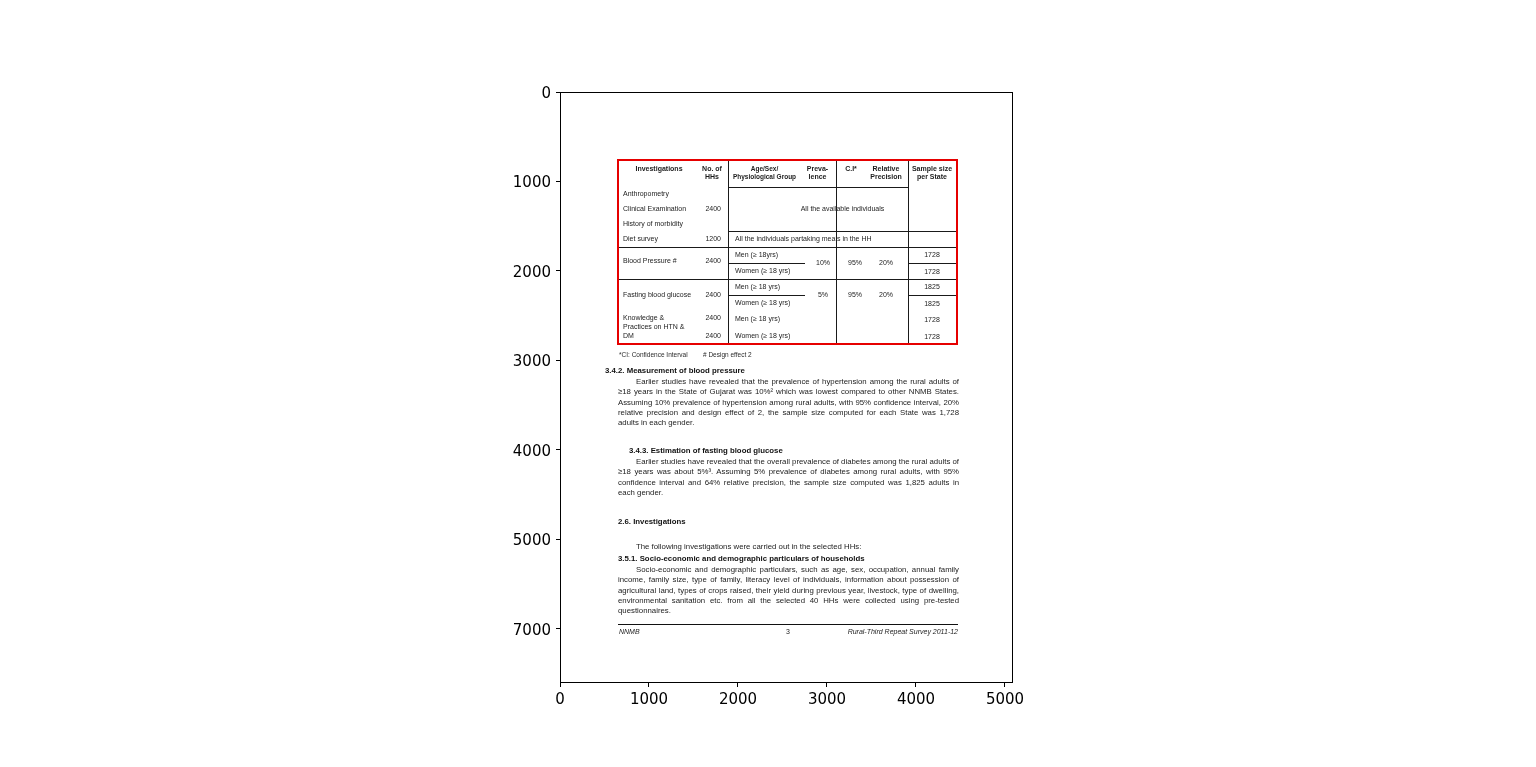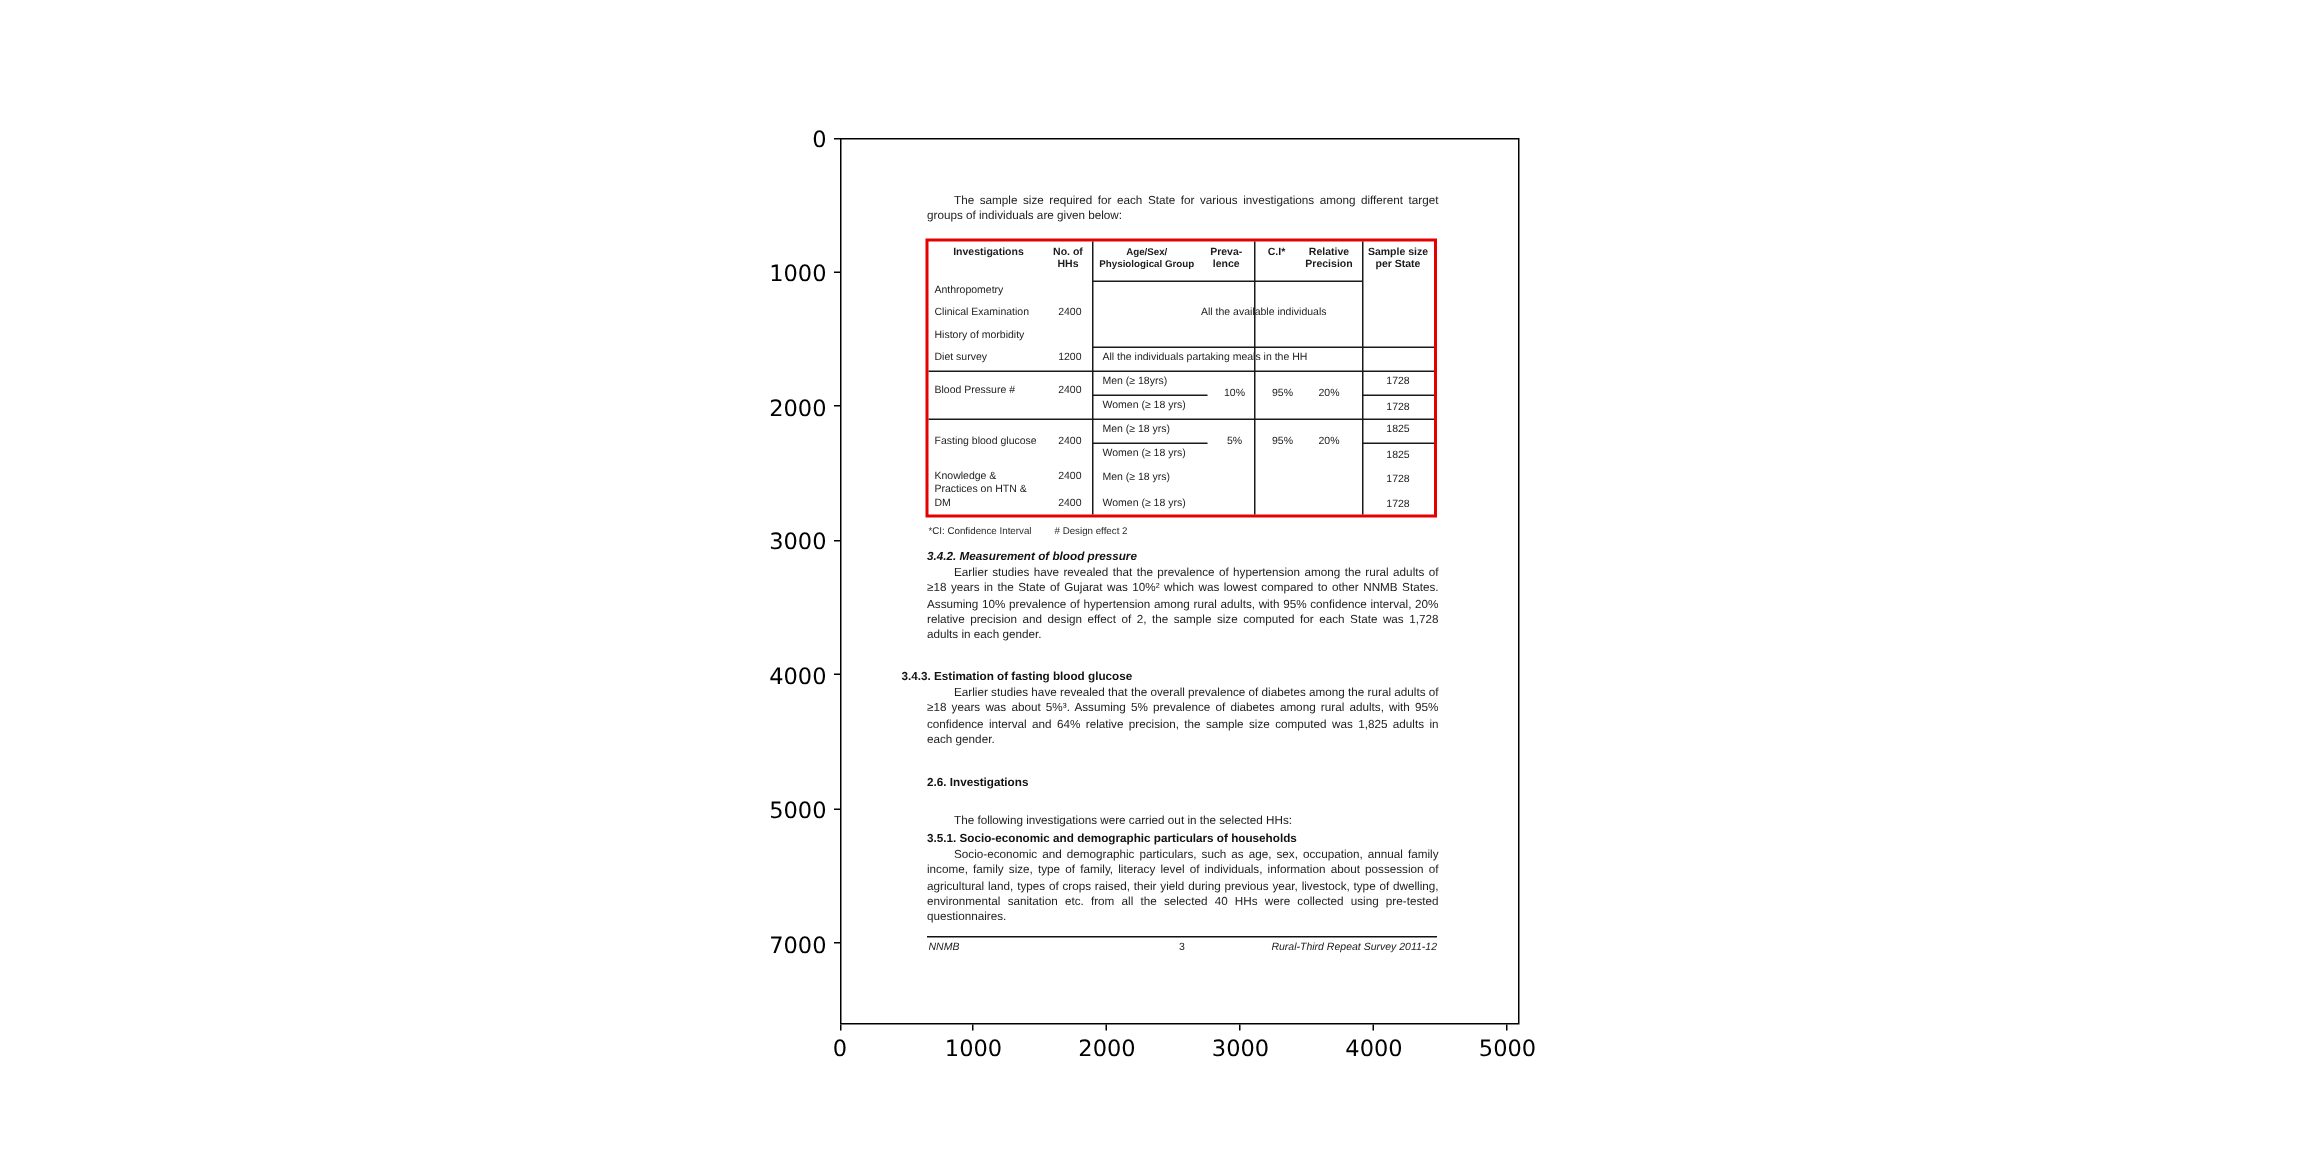--- a/index.html
+++ b/index.html
@@ -29,21 +29,20 @@
   .footer-item{position:absolute;font-size:7px;color:#1c1c1c;white-space:nowrap;}
   .it{font-style:italic;}
 </style>
 </head>
 <body>
 
 <div id="canvas">
 
   <div id="plot">
 
-    <div class="para" style="left:57px;top:36px;">The sample size required for each State for various investigations among different target groups of individuals are given below:</div>
 
     <div id="redbox">
 
       <div class="tc b c" style="left:2px;top:4px;width:76px;">Investigations</div>
       <div class="tc b c" style="left:78px;top:4px;width:30px;">No. of HHs</div>
       <div class="tc b c small" style="left:110px;top:4px;width:71px;">Age/Sex/ Physiological Group</div>
       <div class="tc b c" style="left:182px;top:4px;width:33px;">Preva- lence</div>
       <div class="tc b c" style="left:219px;top:4px;width:26px;">C.I*</div>
       <div class="tc b c" style="left:246px;top:4px;width:42px;">Relative Precision</div>
       <div class="tc b c" style="left:290px;top:4px;width:46px;">Sample size per State</div>
@@ -95,24 +94,24 @@
         <div class="gline" style="left: 109px; top: 102px; width: 77px; height: 1px;"></div>
         <div class="gline" style="left: 289px; top: 102px; width: 48px; height: 1px;"></div>
         <div class="gline" style="left: 0px; top: 118px; width: 337px; height: 1px;"></div>
         <div class="gline" style="left: 109px; top: 134px; width: 77px; height: 1px;"></div>
         <div class="gline" style="left: 289px; top: 134px; width: 48px; height: 1px;"></div>
       </div>
 
     <div class="footnote" style="left:58px;top:258px;">*CI: Confidence Interval</div>
     <div class="footnote" style="left:142px;top:258px;"># Design effect 2</div>
 
-    <div class="h" style="left:57px;top:273px;font-style:italic;">3.4.2. Measurement of blood pressure</div>
+    <div class="h" style="left:44px;top:273px;">3.4.2. Measurement of blood pressure</div>
     <div class="para" style="left:57px;top:284px;">Earlier studies have revealed that the prevalence of hypertension among the rural adults of ≥18 years in the State of Gujarat was 10%² which was lowest compared to other NNMB States. Assuming 10% prevalence of hypertension among rural adults, with 95% confidence interval, 20% relative precision and design effect of 2, the sample size computed for each State was 1,728 adults in each gender.</div>
 
-    <div class="h" style="left:40px;top:353px;">3.4.3. Estimation of fasting blood glucose</div>
+    <div class="h" style="left:68px;top:353px;">3.4.3. Estimation of fasting blood glucose</div>
     <div class="para" style="left:57px;top:364px;">Earlier studies have revealed that the overall prevalence of diabetes among the rural adults of ≥18 years was about 5%³. Assuming 5% prevalence of diabetes among rural adults, with 95% confidence interval and 64% relative precision, the sample size computed was 1,825 adults in each gender.</div>
 
     <div class="h" style="left:57px;top:424px;">2.6. Investigations</div>
     <div class="para" style="left:57px;top:449px;">The following investigations were carried out in the selected HHs:</div>
 
     <div class="h" style="left:57px;top:461px;">3.5.1. Socio-economic and demographic particulars of households</div>
     <div class="para" style="left:57px;top:472px;">Socio-economic and demographic particulars, such as age, sex, occupation, annual family income, family size, type of family, literacy level of individuals, information about possession of agricultural land, types of crops raised, their yield during previous year, livestock, type of dwelling, environmental sanitation etc. from all the selected 40 HHs were collected using pre-tested questionnaires.</div>
 
     <div id="footer-rule"></div>
     <div class="footer-item it" style="left:58px;top:535px;">NNMB</div>

